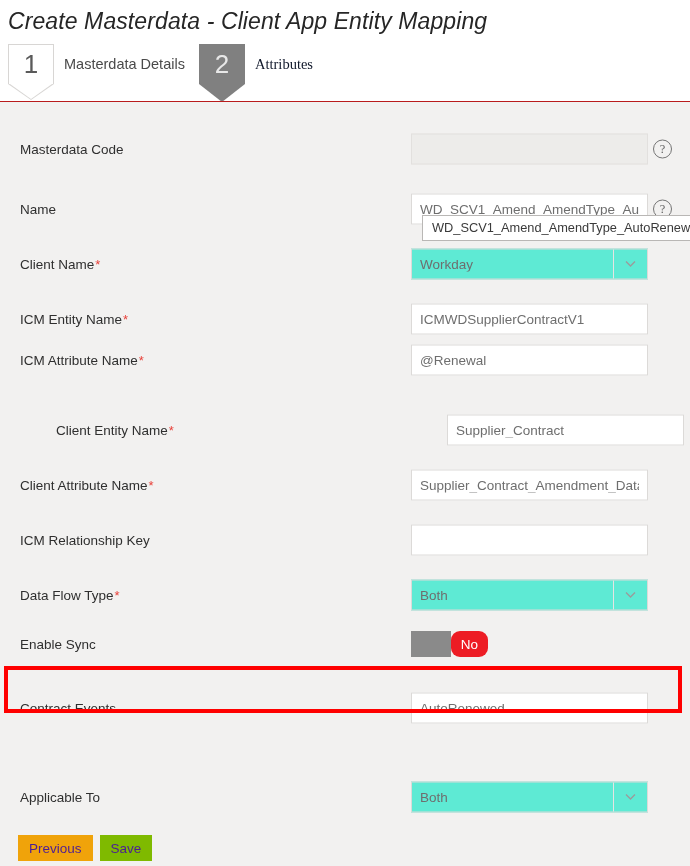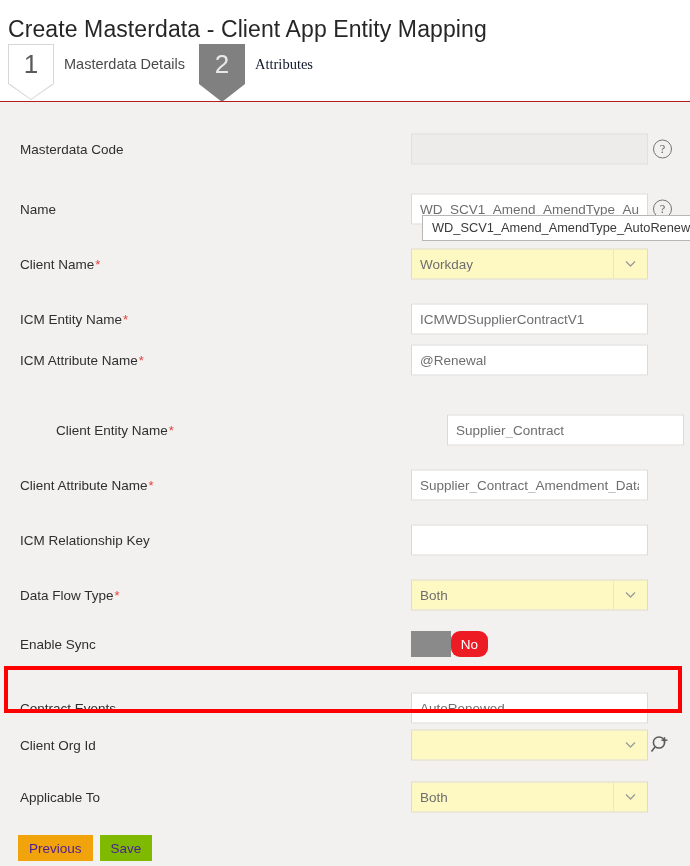--- a/index.html
+++ b/index.html
@@ -12,26 +12,27 @@
   #app {
     position: relative;
     width: 690px; height: 866px;
     overflow: hidden;
     background: #ffffff;
   }
 
   
   .page-title {
     position: absolute;
-    left: 8px; top: 16px;
+    left: 8px; top: 8px;
     font-size: 23px;
     font-weight: 400;
     color: #262626;
     letter-spacing: 0.1px;
     white-space: nowrap;
+    font-style: italic;
   }
 
   
   .wizard {
     position: absolute;
     left: 0; top: 44px;
     width: 690px; height: 58px;
     background: #ffffff;
   }
   .step {
@@ -154,21 +155,21 @@
   }
 
   
   .sel {
     position: absolute;
     left: 411px;
     top: 50%;
     transform: translateY(-50%);
     width: 237px;
     height: 31px;
-    background: #fef9c3;
+    background: #5eead4;
     border: 1px solid #dcdad8;
     display: flex;
     align-items: center;
     font-size: 13.5px;
     color: #6e6e6e;
     justify-content: space-between;
   }
   .sel .sv {
     flex: 1;
     padding: 0 8px;
@@ -388,39 +389,20 @@
       </div>
     </div>
 
     <div class="row" style="top:585px;">
       <span class="lbl">Contract Events</span>
       <div class="fld">
         <span class="val">AutoRenewed</span>
       </div>
     </div>
 
-    <div class="row" style="top:622px;">
-      <span class="lbl">Client Org Id</span>
-      <div class="sel nodiv">
-        <span class="sv"></span>
-        <span class="caret">
-          <svg width="11" height="7" viewBox="0 0 11 7">
-              <path d="M1 1 L5.5 5.5 L10 1" stroke="#9b9b9b" stroke-width="1.3" fill="none"></path>
-            </svg>
-        </span>
-      </div>
-      <span class="lookup">
-        <svg width="22" height="22" viewBox="0 0 22 22">
-          <circle cx="9" cy="8.5" r="5.6" stroke="#5a5a5a" stroke-width="1.5" fill="none"></circle>
-          <line x1="5" y1="13" x2="1.5" y2="17.5" stroke="#5a5a5a" stroke-width="1.6"></line>
-          <line x1="14.5" y1="3.2" x2="14.5" y2="9.2" stroke="#5a5a5a" stroke-width="1.5"></line>
-          <line x1="11.5" y1="6.2" x2="17.5" y2="6.2" stroke="#5a5a5a" stroke-width="1.5"></line>
-        </svg>
-      </span>
-    </div>
 
     <div class="row" style="top:674px;">
       <span class="lbl">Applicable To</span>
       <div class="sel">
         <span class="sv">Both</span>
         <span class="caret">
           <svg width="11" height="7" viewBox="0 0 11 7">
               <path d="M1 1 L5.5 5.5 L10 1" stroke="#9b9b9b" stroke-width="1.3" fill="none"></path>
             </svg>
         </span>

